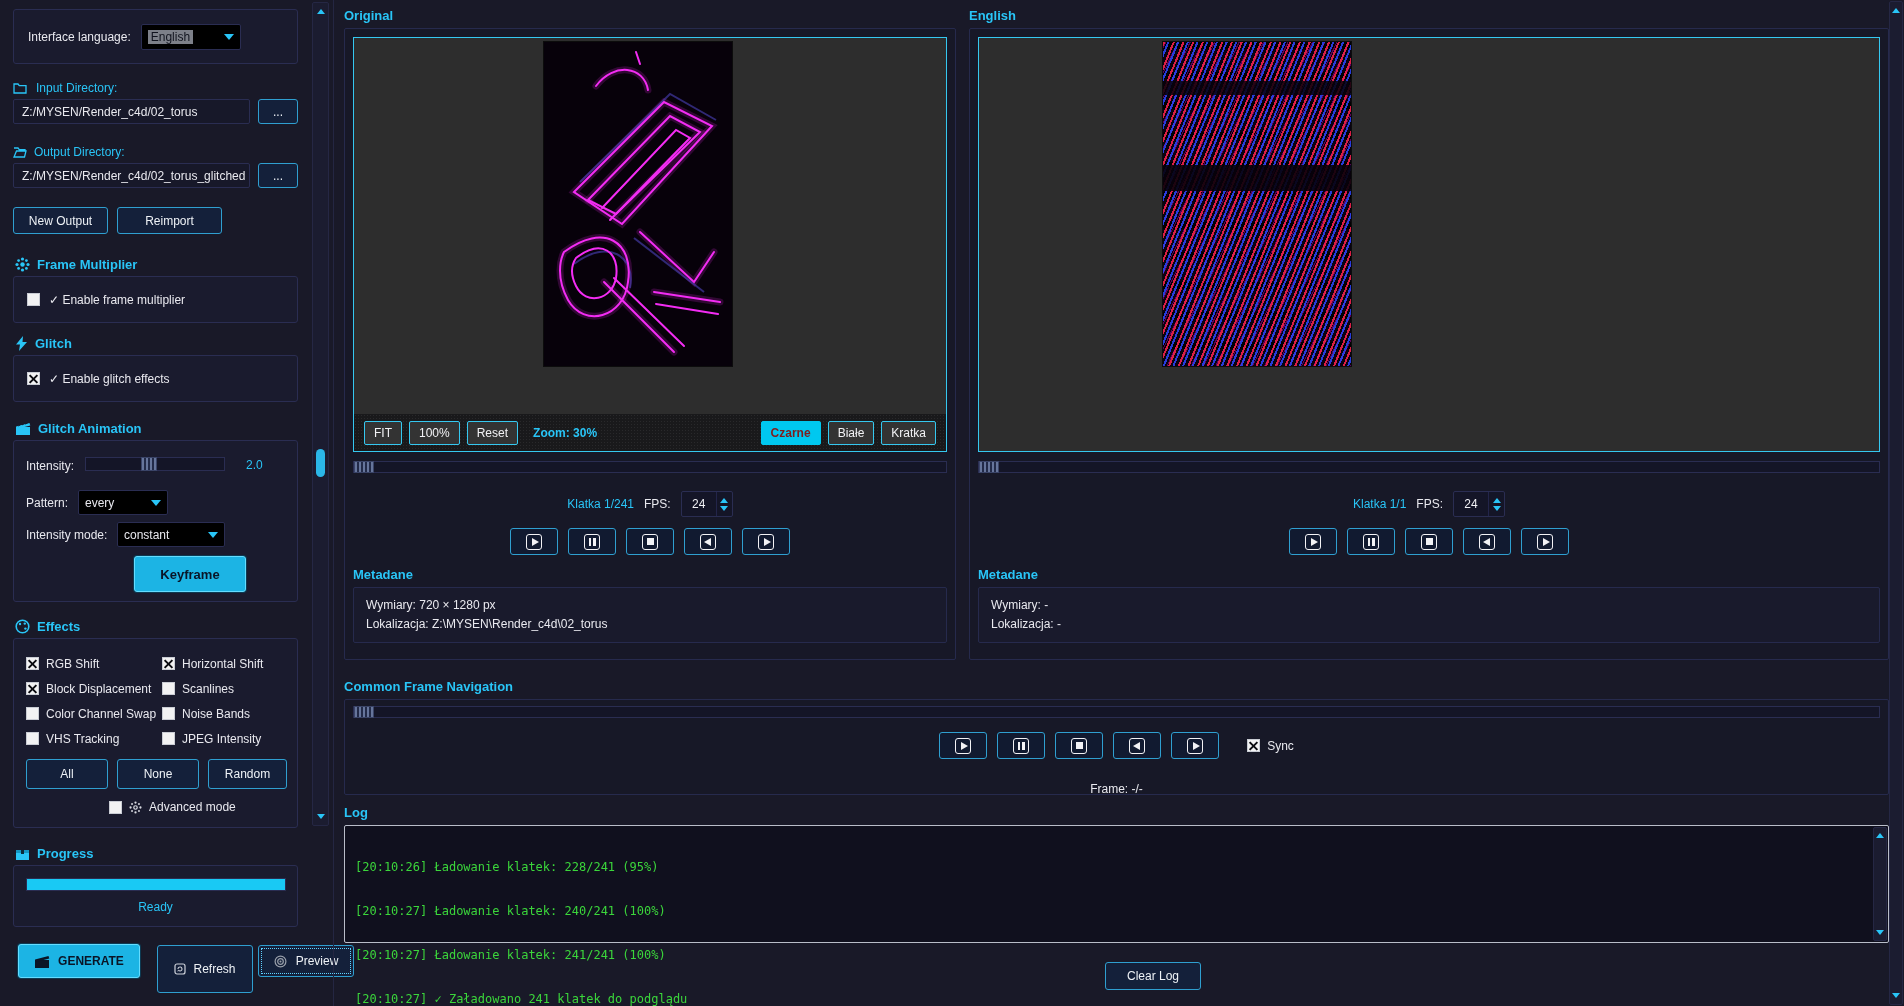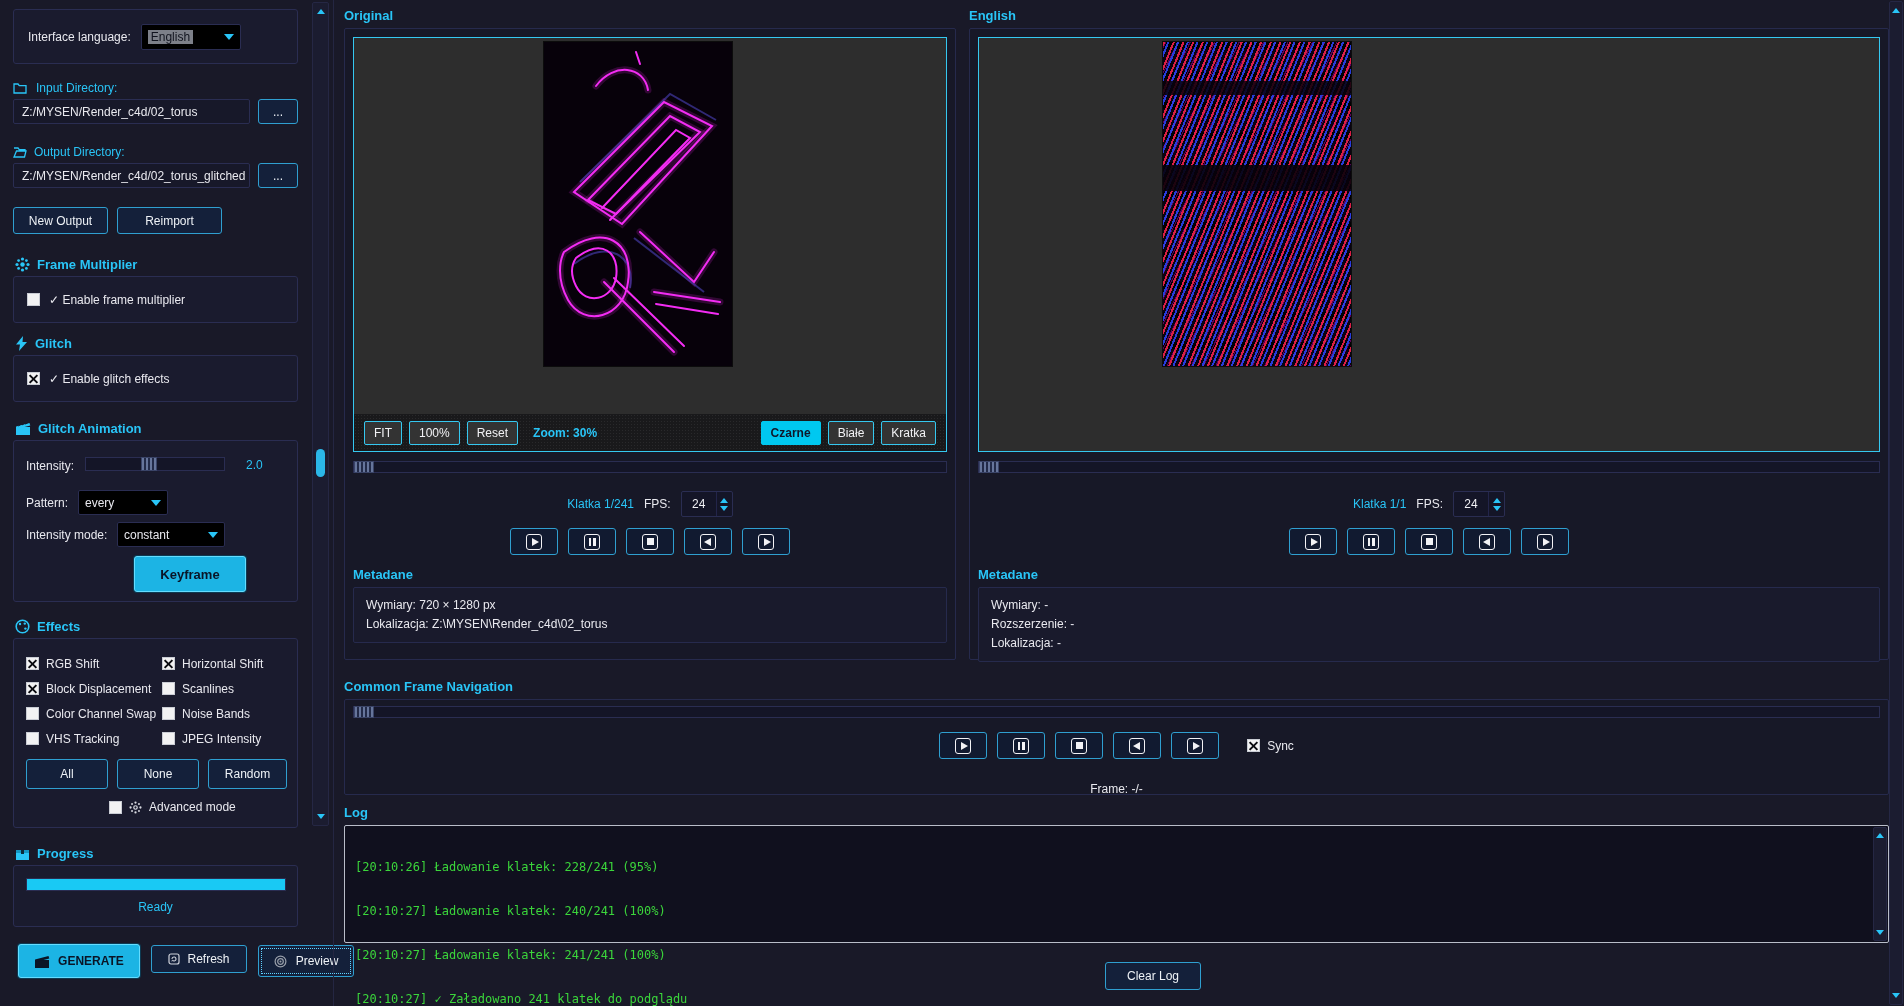--- a/index.html
+++ b/index.html
@@ -63,21 +63,21 @@
   .panel-body { border:1px solid #262a4d; border-radius:2px; padding:8px; background:#171827; }
   .preview { border:1px solid #35c8f0; background:#2d2d2d; position:relative; overflow:hidden; }
   .imgshadow { box-shadow:0 0 0 1px #0c0c0c; }
 
   .ptoolbar { position:absolute; left:0; right:0; bottom:0; height:37px;
     background:rgba(10,10,12,0.55);
     background-image:radial-gradient(rgba(255,255,255,0.07) 1px, transparent 1px);
     background-size:3px 3px;
     display:flex; align-items:center; justify-content:space-between; padding:0 10px; }
   .tbtn { height:24px; padding:0 9px; background:#333333; border:1px solid #35c8f0; border-radius:2px; color:#f2f2f5; display:flex; align-items:center; font-size:12px; cursor:pointer; }
-  .tbtn.active { background:#00c8f0; color:#0f172a; font-weight:bold; border-color:#00c8f0; }
+  .tbtn.active { background:#00c8f0; color:#7f1d1d; font-weight:bold; border-color:#00c8f0; }
 
   .framerow { display:flex; align-items:center; justify-content:center; gap:10px; }
   .playrow { display:flex; align-items:center; justify-content:center; gap:10px; }
   .metabox { border:1px solid #262a4d; border-radius:2px; background:#191a2c; padding:8px 12px; line-height:19px; color:#e9e9ef; }
 
   .loglines { font-family:"DejaVu Sans Mono", monospace; font-size:12px; line-height:14.6px; color:#3bd63b; white-space:pre; }
 
   
   .neon-origin { background:#07010a; }
   .glitch-img {
@@ -280,21 +280,21 @@
     <div class="abs" style="left:0;top:34px;width:100%;text-align:center;color:#29c5f7;">Ready</div>
   </div>
 
   <div class="btn btn-cyan abs" style="left:18px;top:944px;width:122px;height:34px;gap:8px;box-shadow:0 0 0 1px #0d3a52;">
     <svg width="16" height="13" viewBox="0 0 16 13">
         <path d="M1 5h14v8H1z" fill="#0a1526"></path>
         <path d="M1 4.5 14.5 1l.8 2.6L1.8 7 1 4.5z" fill="#0a1526"></path>
       </svg>
     <span>GENERATE</span>
   </div>
-  <div class="btn abs" style="left:151px;top:945px;width:96px;height:28px;gap:7px;">
+  <div class="btn abs" style="left:157px;top:945px;width:96px;height:48px;gap:7px;">
     <svg width="12" height="12" viewBox="0 0 12 12">
         <rect x="1" y="1" width="10" height="10" rx="2" fill="none" stroke="#cfd3db" stroke-width="1.2"></rect>
         <path d="M4 6a2 2 0 1 1 .6 1.4" fill="none" stroke="#cfd3db" stroke-width="1.1"></path>
         <path d="M3.2 8.6 4.8 8l-.4-1.6z" fill="#cfd3db"></path>
       </svg>
     <span>Refresh</span>
   </div>
   <div class="btn abs" style="left:258px;top:945px;width:96px;height:32px;gap:9px;outline:1.5px dotted #5fd2ff;outline-offset:-4px;">
     <svg width="13" height="13" viewBox="0 0 13 13">
         <circle cx="6.5" cy="6.5" r="5.4" fill="none" stroke="#9aa0ab" stroke-width="1.2"></circle>
@@ -474,21 +474,20 @@
         <div class="pbtn">
             <span class="pbox">
               <span class="i-play"></span>
             </span>
           </div>
       </div>
 
       <div class="panel-title" style="margin-top:12px;">Metadane</div>
       <div class="metabox">
         <div>Wymiary: -</div>
-        <div>Rozszerzenie: -</div>
         <div>Lokalizacja: -</div>
       </div>
     </div>
   </section>
 
   <section class="abs" style="left:10px;top:679px;width:1545px;">
     <div class="panel-title">Common Frame Navigation</div>
     <div class="panel-body" style="height:96px;position:relative;padding:6px 8px;">
       <div class="slidertrack" style="height:12px;">
         <div class="slidergrip" style="left:0;width:20px;"></div>

